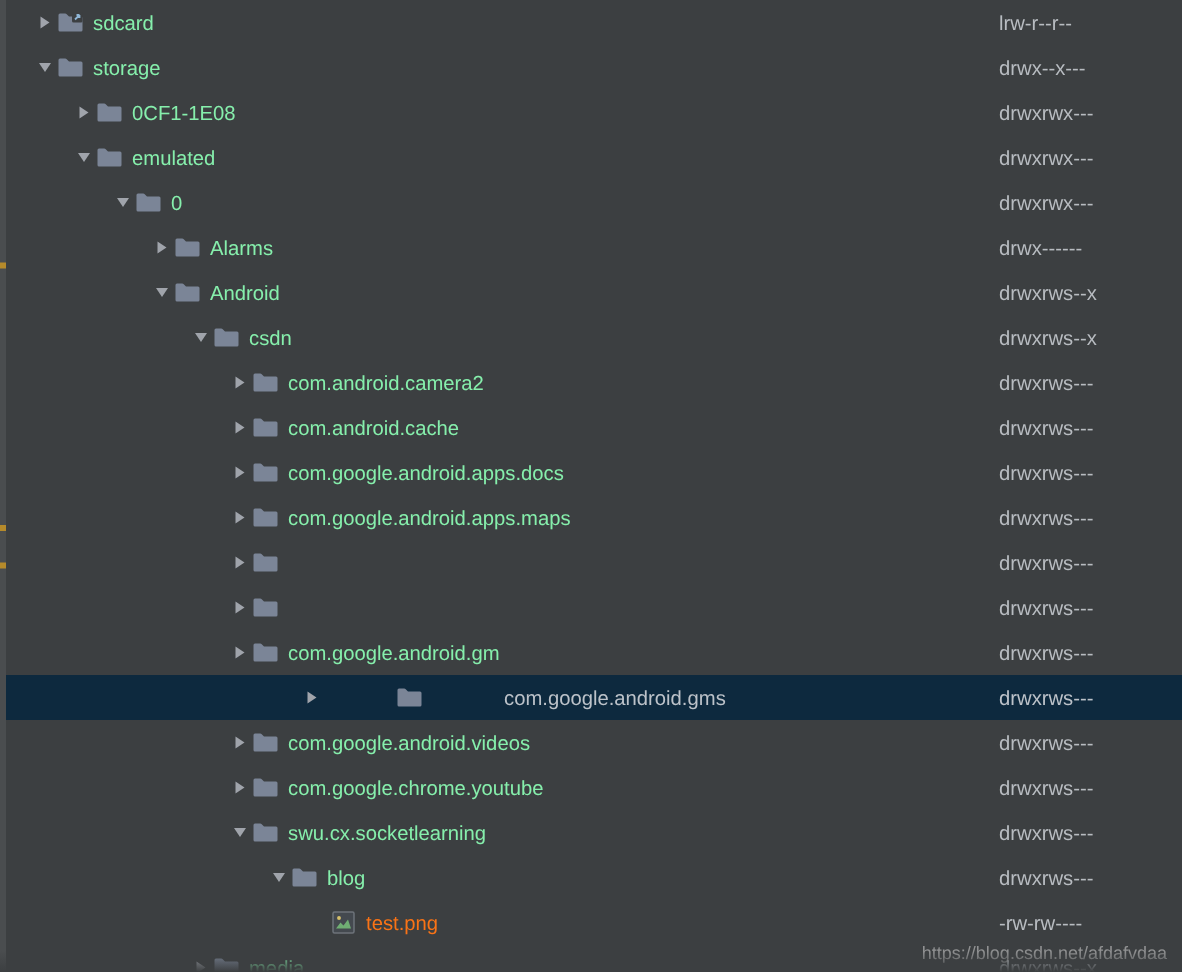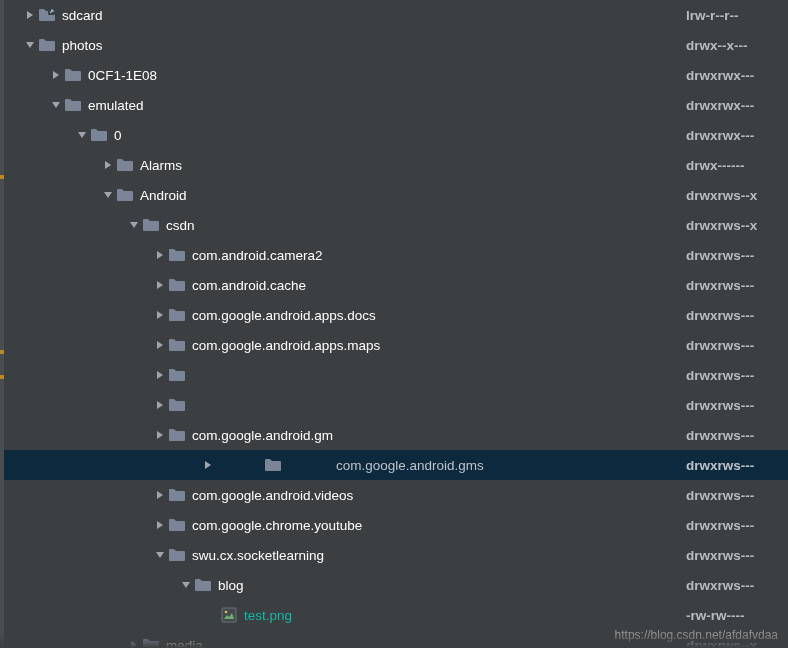--- a/index.html
+++ b/index.html
@@ -65,31 +65,30 @@
     .icon {
       width: 18px;
       height: 16px;
       display: inline-flex;
       align-items: center;
       justify-content: center;
       margin-right: 6px;
       flex-shrink: 0;
     }
     .name {
-      color: #ffffff;
+      color: #86efac;
       white-space: nowrap;
       padding-left: 0px;
     }
-    .name.txtfile { color: #14b8a6; }
+    .name.txtfile { color: #f97316; }
     .perms {
       position: absolute;
-      left: 676px;
+      left: 656px;
       color: #b8bcc1;
       white-space: nowrap;
-      font-weight: bold;
     }
     .row.selected .name,
     .row.selected .perms { color: #bcc2c9; }
     .watermark {
       position: absolute;
       right: 10px;
       bottom: 6px;
       color: rgba(200,200,200,0.6);
       font-size: 12px;
     }
@@ -131,21 +130,21 @@
       <span class="arrow">
         <svg width="10" height="10" viewBox="0 0 10 10">
           <path d="M1 2 L9 2 L5 8 Z" fill="#a0a4ab"></path>
         </svg>
       </span>
       <span class="icon">
         <svg width="18" height="14" viewBox="0 0 18 14">
           <path d="M1 3 L1 12 Q1 13 2 13 L16 13 Q17 13 17 12 L17 4 Q17 3 16 3 L8 3 L6.5 1.5 Q6 1 5.5 1 L2 1 Q1 1 1 2 Z" fill="#7b8597"></path>
         </svg>
       </span>
-      <span class="name">photos</span>
+      <span class="name">storage</span>
       <span class="perms">drwx--x---</span>
     </div>
     <div class="row">
       <span class="indent" style="width: 38px;"></span>
       <span class="arrow">
         <svg width="10" height="10" viewBox="0 0 10 10">
           <path d="M2 1 L8 5 L2 9 Z" fill="#a0a4ab"></path>
         </svg>
       </span>
       <span class="icon">

